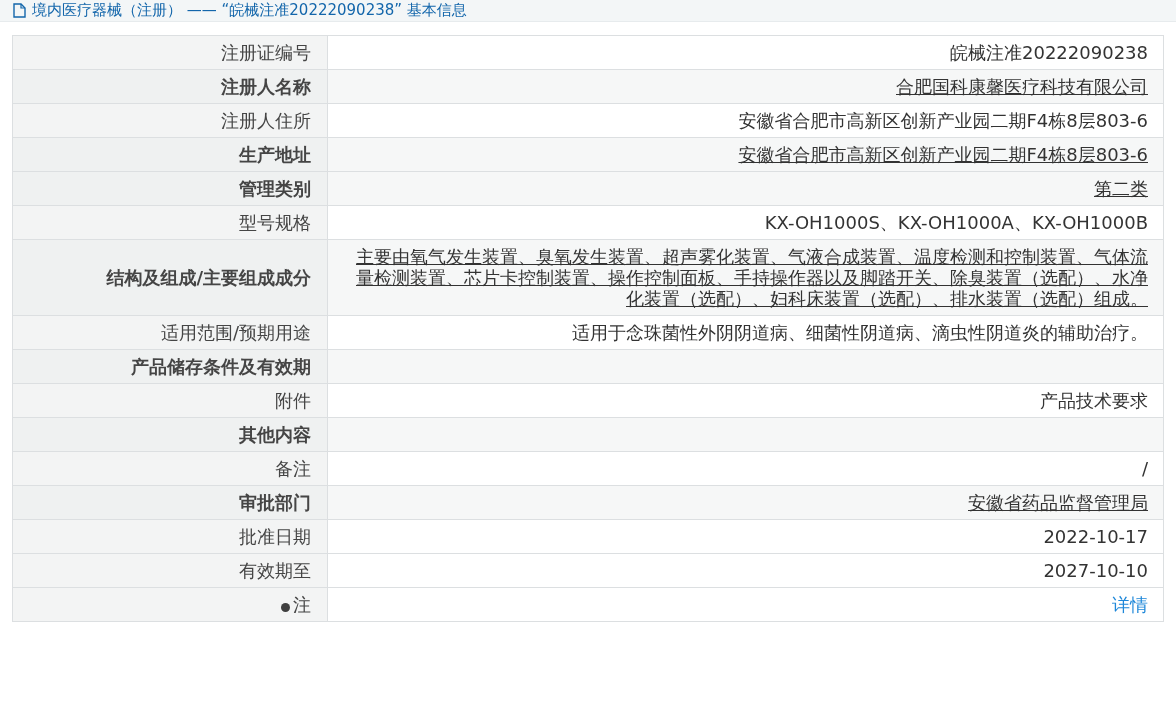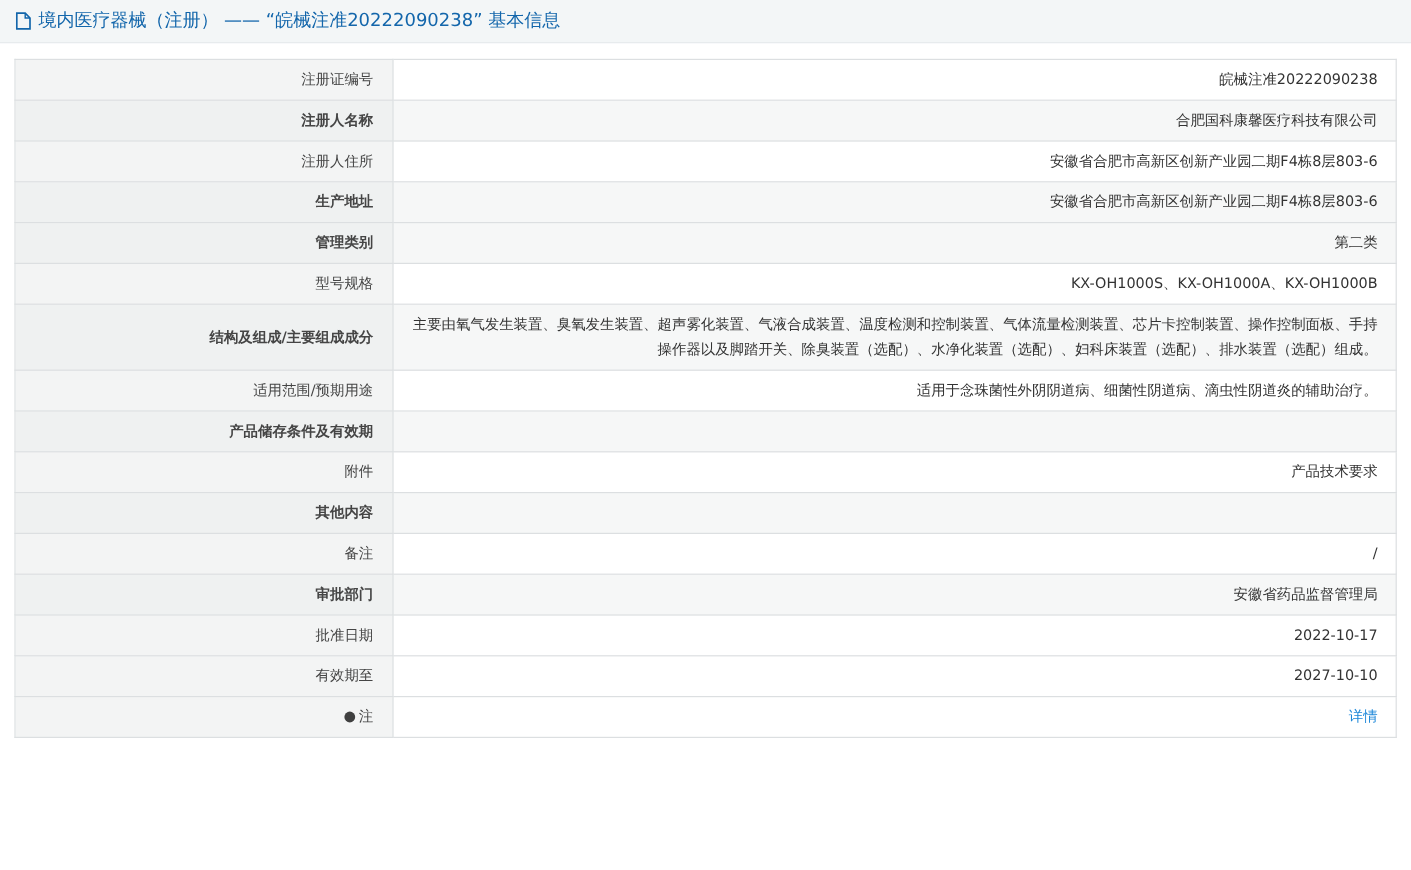--- a/index.html
+++ b/index.html
@@ -5,21 +5,21 @@
   html, body {
     margin: 0;
     padding: 0;
     width: 1176px;
     height: 725px;
     overflow: hidden;
     background: #ffffff;
     font-family: "DejaVu Sans", "Liberation Sans", sans-serif;
   }
   .topbar {
-    height: 36px;
+    height: 22px;
     background: #f3f6f7;
     border-bottom: 1px solid #e7ebed;
     display: flex;
     align-items: center;
     padding: 0 13px;
     box-sizing: border-box;
   }
   .doc-icon {
     display: inline-flex;
     margin-right: 6px;
@@ -33,39 +33,39 @@
   .table-wrap {
     margin: 13px 12px 0 12px;
   }
   table.info-table {
     border-collapse: collapse;
     width: 1152px;
     table-layout: fixed;
   }
   table.info-table td {
     border: 1px solid #dcdfe1;
-    font-size: 12px;
+    font-size: 18px;
     line-height: 21px;
     vertical-align: middle;
     word-break: break-all;
   }
   td.label-cell {
     background: #f3f4f4;
     text-align: right;
     padding: 6px 16px;
     color: #454545;
   }
   td.value-cell {
     background: #ffffff;
     text-align: right;
     padding: 6px 15px;
     color: #333333;
   }
   tr.even td.label-cell { background: #eff1f1; font-weight: bold; }
-  tr.even td.value-cell { background: #f6f7f7; }
+  tr.even td.value-cell { background: #f6f7f7; text-decoration: underline; }
   td.value-cell a {
     color: #1d87d9;
     text-decoration: none;
     cursor: pointer;
   }
   .dot {
     display: inline-block;
     width: 9px;
     height: 9px;
     border-radius: 50%;

